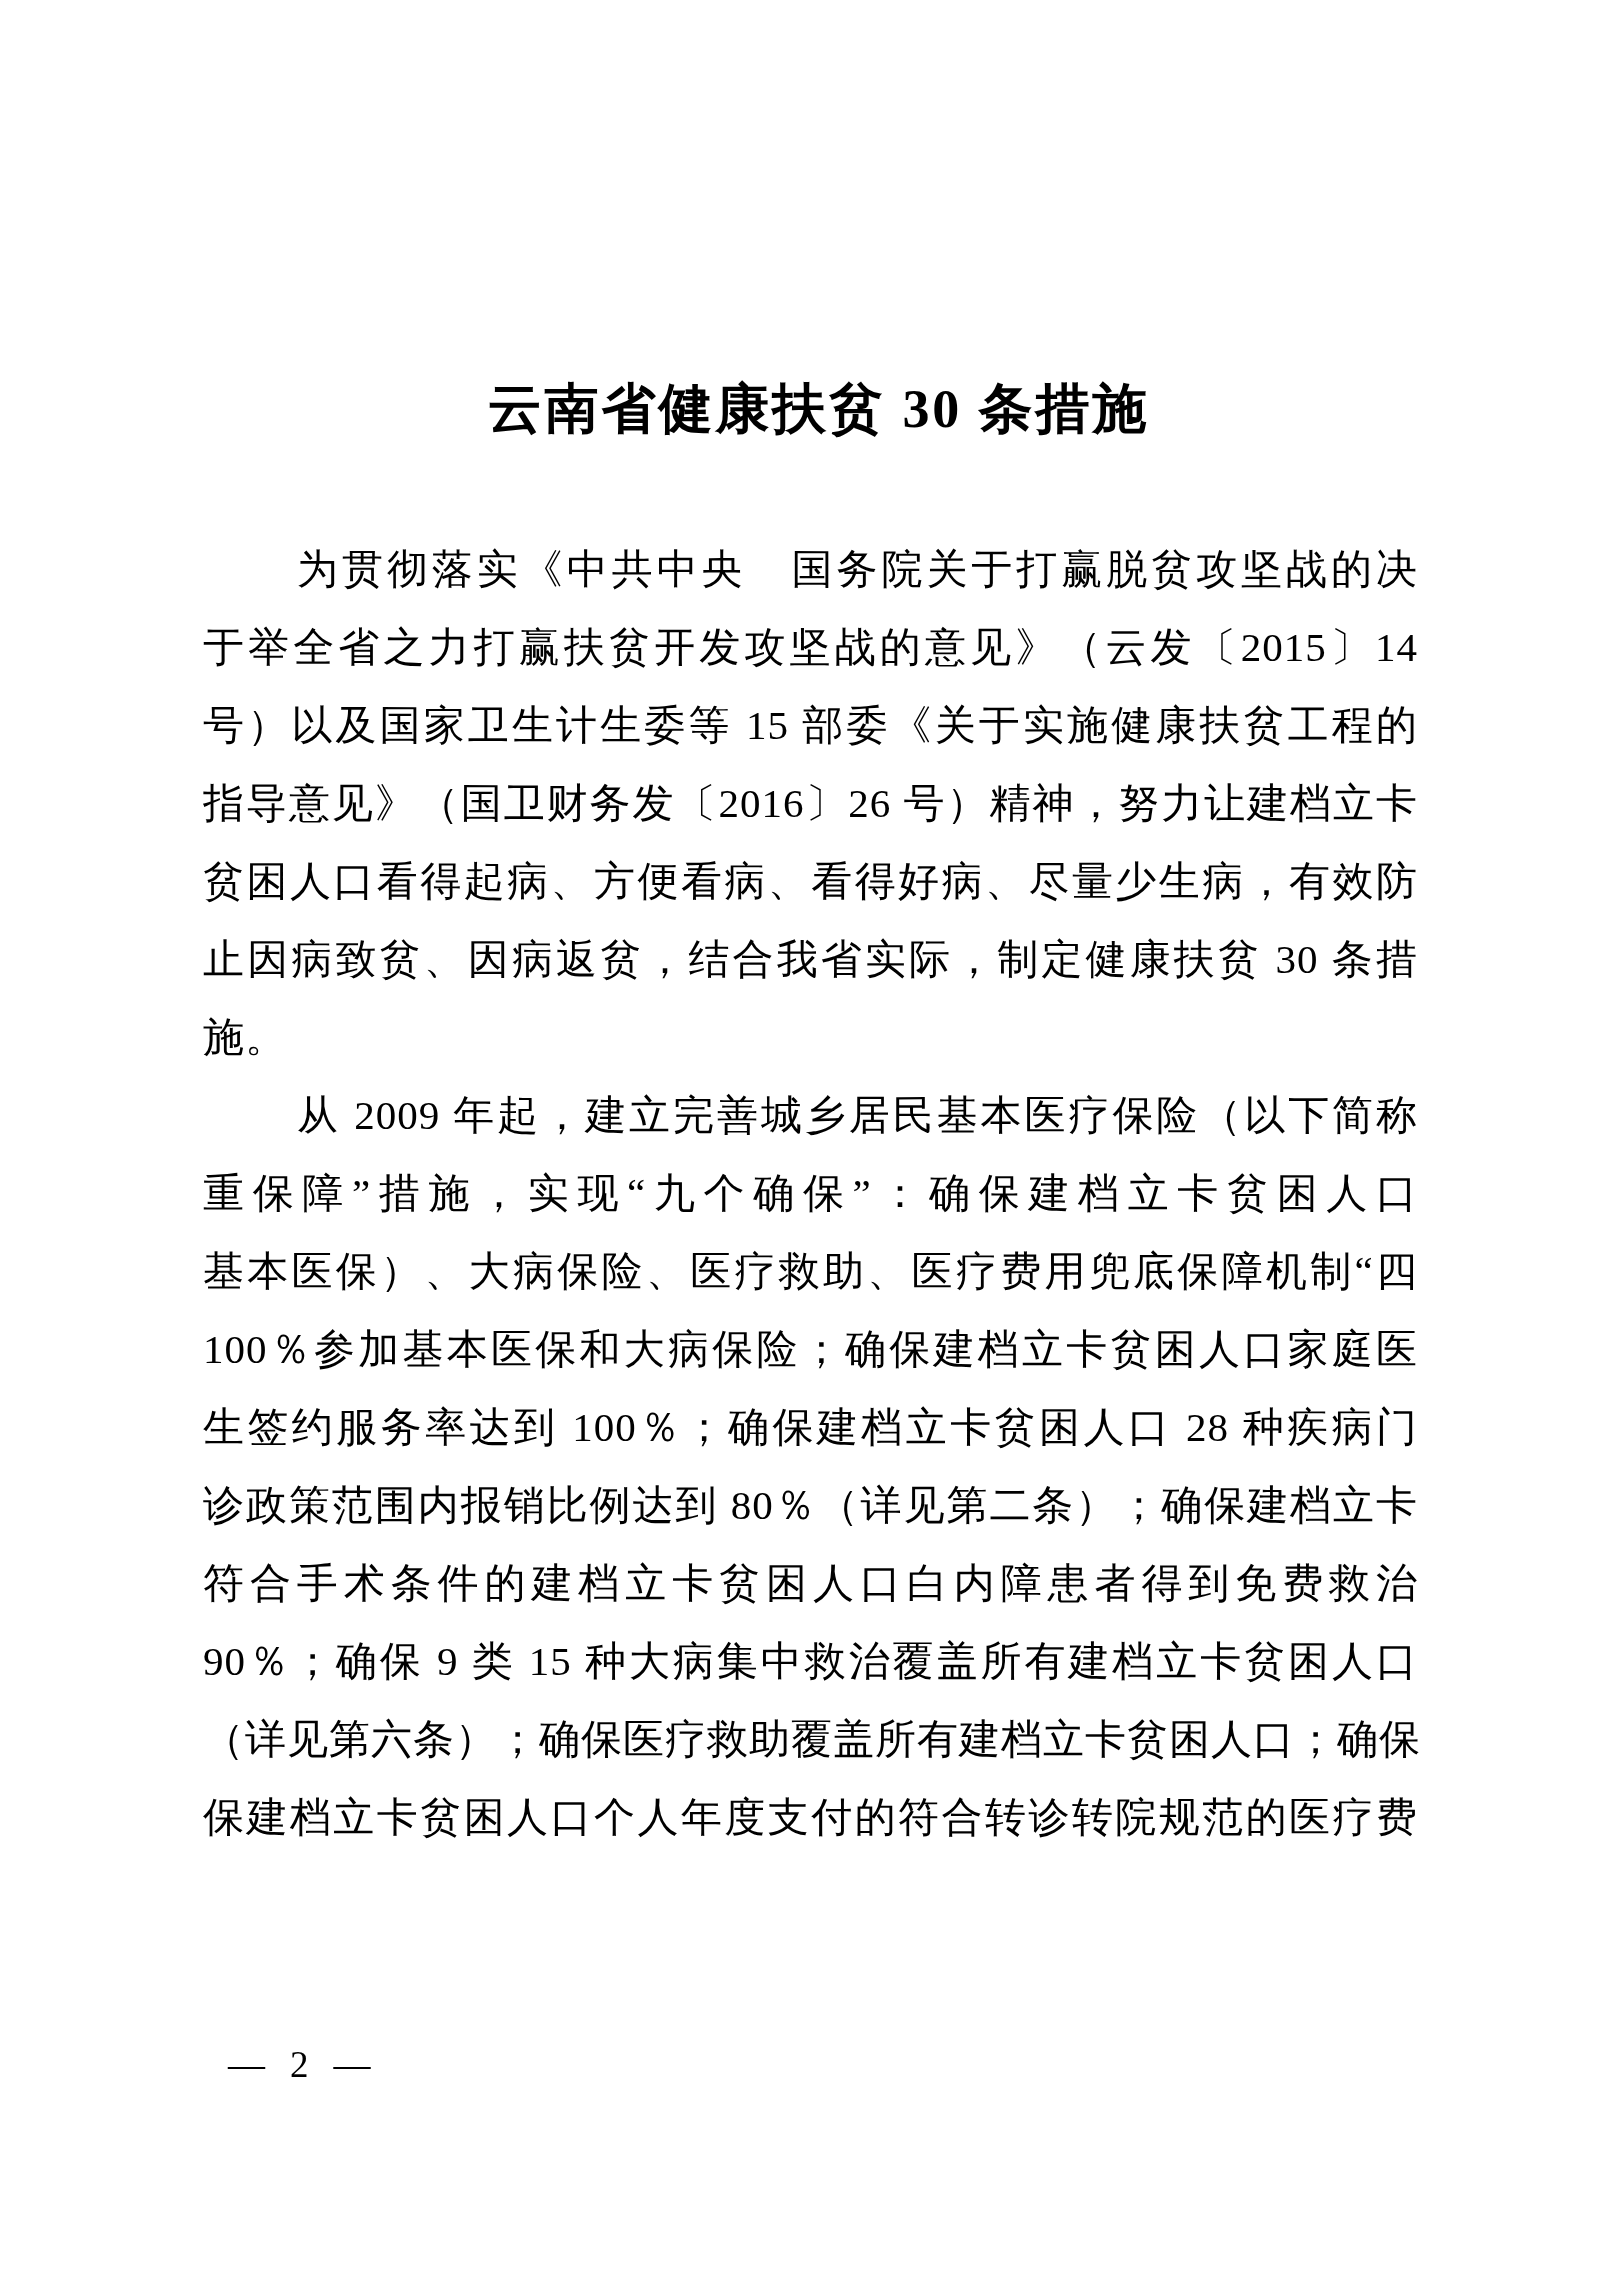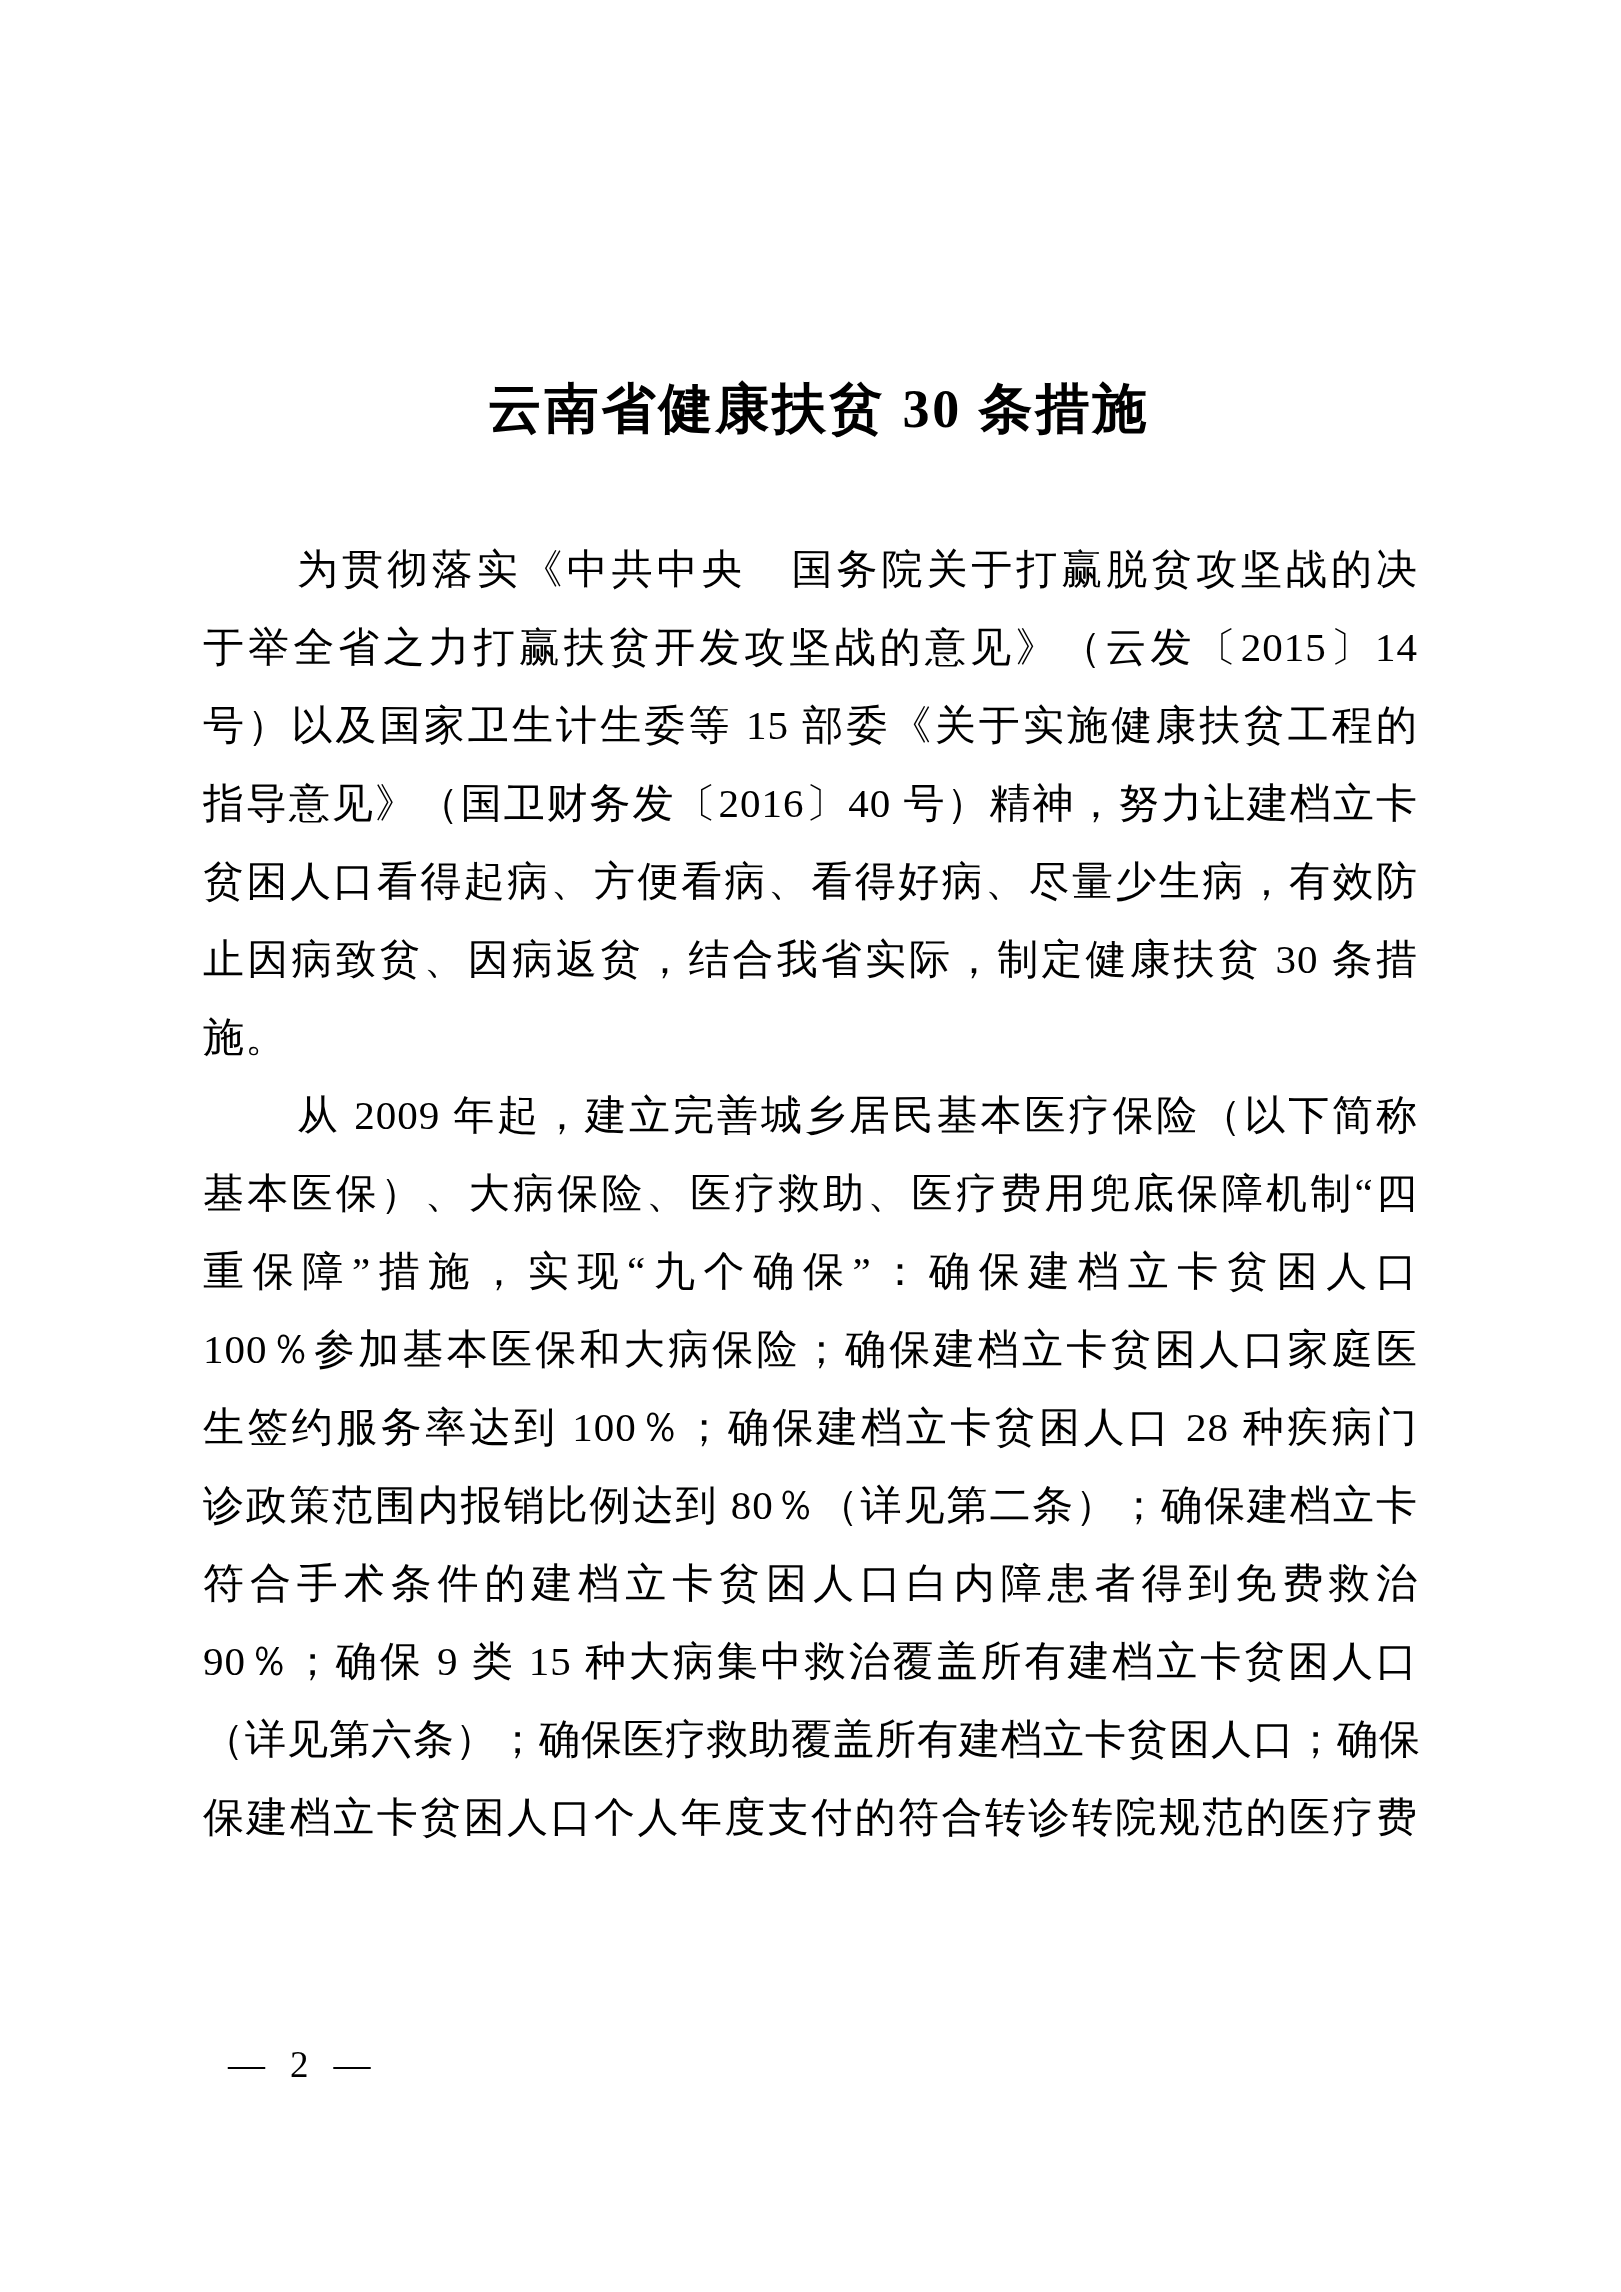--- a/index.html
+++ b/index.html
@@ -68,27 +68,27 @@
 <body>
 
 <div class="page">
 
   <h1 class="doc-title">云南省健康扶贫 30 条措施</h1>
 
   <div class="doc-body">
     <div class="line indent">为贯彻落实《中共中央　国务院关于打赢脱贫攻坚战的决</div>
     <div class="line">于举全省之力打赢扶贫开发攻坚战的意见》（云发〔2015〕14</div>
     <div class="line">号）以及国家卫生计生委等 15 部委《关于实施健康扶贫工程的</div>
-    <div class="line">指导意见》（国卫财务发〔2016〕40 号）精神，努力让建档立卡</div>
+    <div class="line">指导意见》（国卫财务发〔2016〕26 号）精神，努力让建档立卡</div>
     <div class="line">贫困人口看得起病、方便看病、看得好病、尽量少生病，有效防</div>
     <div class="line">止因病致贫、因病返贫，结合我省实际，制定健康扶贫 30 条措</div>
     <div class="line short">施。</div>
     <div class="line indent">从 2009 年起，建立完善城乡居民基本医疗保险（以下简称</div>
+    <div class="line">重保障”措施，实现“九个确保”：确保建档立卡贫困人口</div>
     <div class="line">基本医保）、大病保险、医疗救助、医疗费用兜底保障机制“四</div>
-    <div class="line">重保障”措施，实现“九个确保”：确保建档立卡贫困人口</div>
     <div class="line">100％参加基本医保和大病保险；确保建档立卡贫困人口家庭医</div>
     <div class="line">生签约服务率达到 100％；确保建档立卡贫困人口 28 种疾病门</div>
     <div class="line">诊政策范围内报销比例达到 80％（详见第二条）；确保建档立卡</div>
     <div class="line">符合手术条件的建档立卡贫困人口白内障患者得到免费救治</div>
     <div class="line">90％；确保 9 类 15 种大病集中救治覆盖所有建档立卡贫困人口</div>
     <div class="line">（详见第六条）；确保医疗救助覆盖所有建档立卡贫困人口；确保</div>
     <div class="line">保建档立卡贫困人口个人年度支付的符合转诊转院规范的医疗费</div>
   </div>
 
   <div class="page-footer">— 2 —</div>

